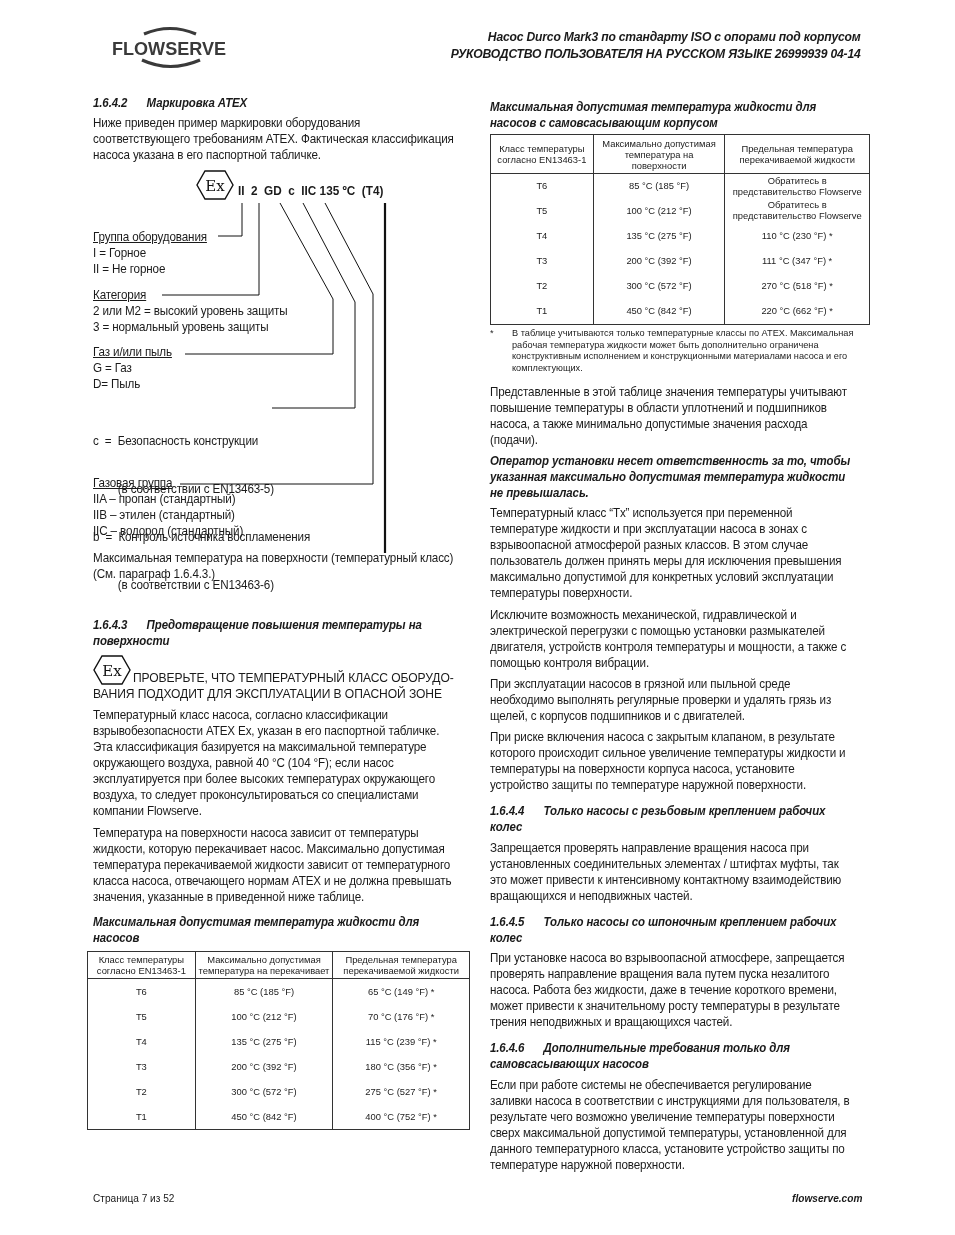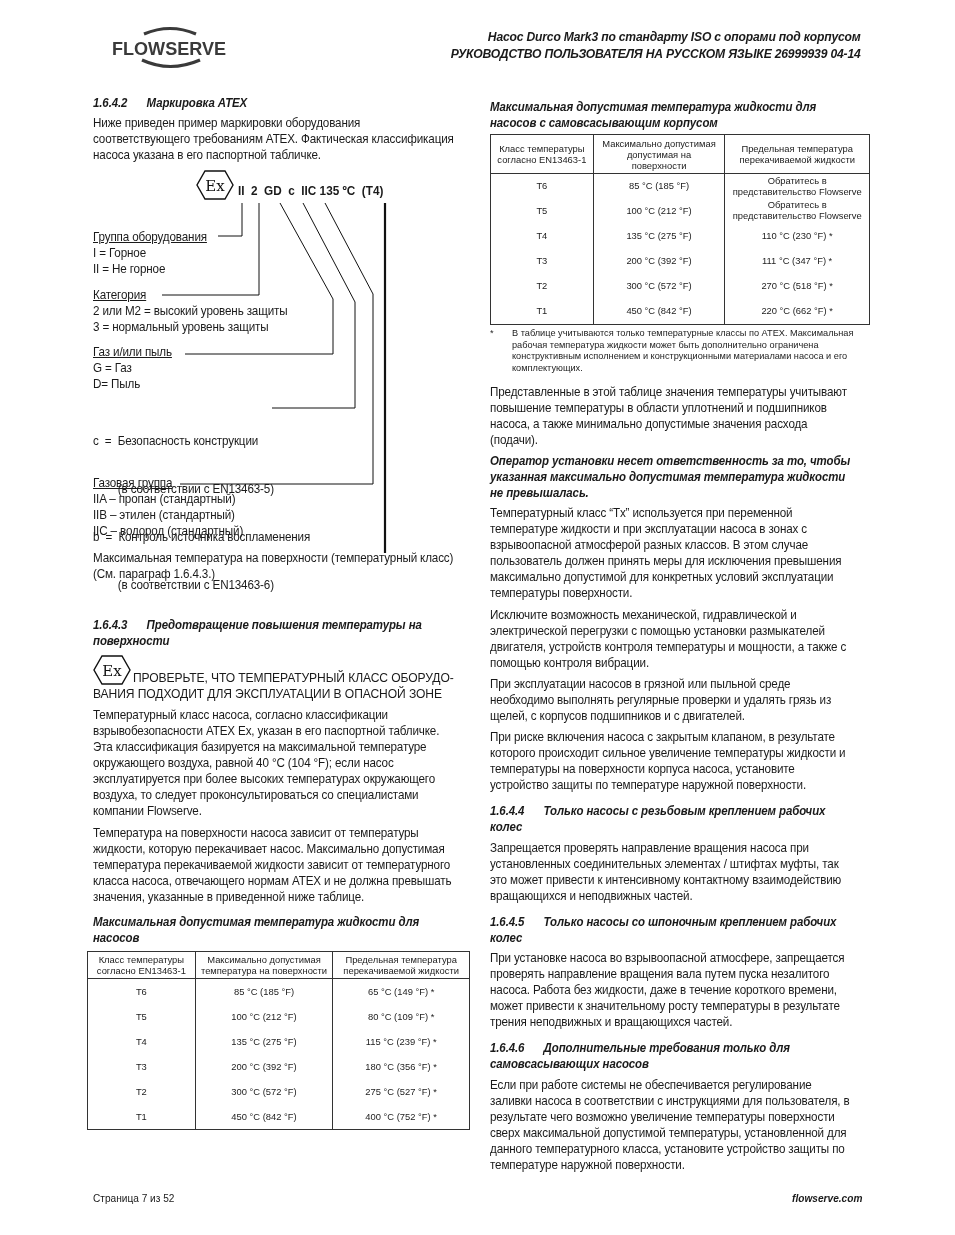--- a/index.html
+++ b/index.html
@@ -167,38 +167,38 @@
       <col style="width:137px">
     </colgroup>
   <thead>
     <tr style="height:26px;">
       <th>
           <div>Класс температуры</div>
           <div>согласно EN13463-1</div>
         </th>
       <th>
           <div>Максимально допустимая</div>
-          <div>температура на поверхности</div>
+          <div>температура на перекачивает</div>
         </th>
       <th>
           <div>Предельная температура</div>
           <div>перекачиваемой жидкости</div>
         </th>
     </tr>
   </thead>
   <tbody>
     <tr style="height:25px;">
         <td>T6</td>
         <td>85 °C (185 °F)</td>
         <td>65 °C (149 °F) *</td>
       </tr>
     <tr style="height:25px;">
         <td>T5</td>
         <td>100 °C (212 °F)</td>
-        <td>80 °C (109 °F) *</td>
+        <td>70 °C (176 °F) *</td>
       </tr>
     <tr style="height:25px;">
         <td>T4</td>
         <td>135 °C (275 °F)</td>
         <td>115 °C (239 °F) *</td>
       </tr>
     <tr style="height:25px;">
         <td>T3</td>
         <td>200 °C (392 °F)</td>
         <td>180 °C (356 °F) *</td>
@@ -228,21 +228,21 @@
       <col style="width:145px">
     </colgroup>
   <thead>
     <tr style="height:39px;">
       <th>
           <div>Класс температуры</div>
           <div>согласно EN13463-1</div>
         </th>
       <th>
           <div>Максимально допустимая</div>
-          <div>допустимая на</div>
+          <div>температура на</div>
           <div>поверхности</div>
         </th>
       <th>
           <div>Предельная температура</div>
           <div>перекачиваемой жидкости</div>
         </th>
     </tr>
   </thead>
   <tbody>
     <tr style="height:24px;">

